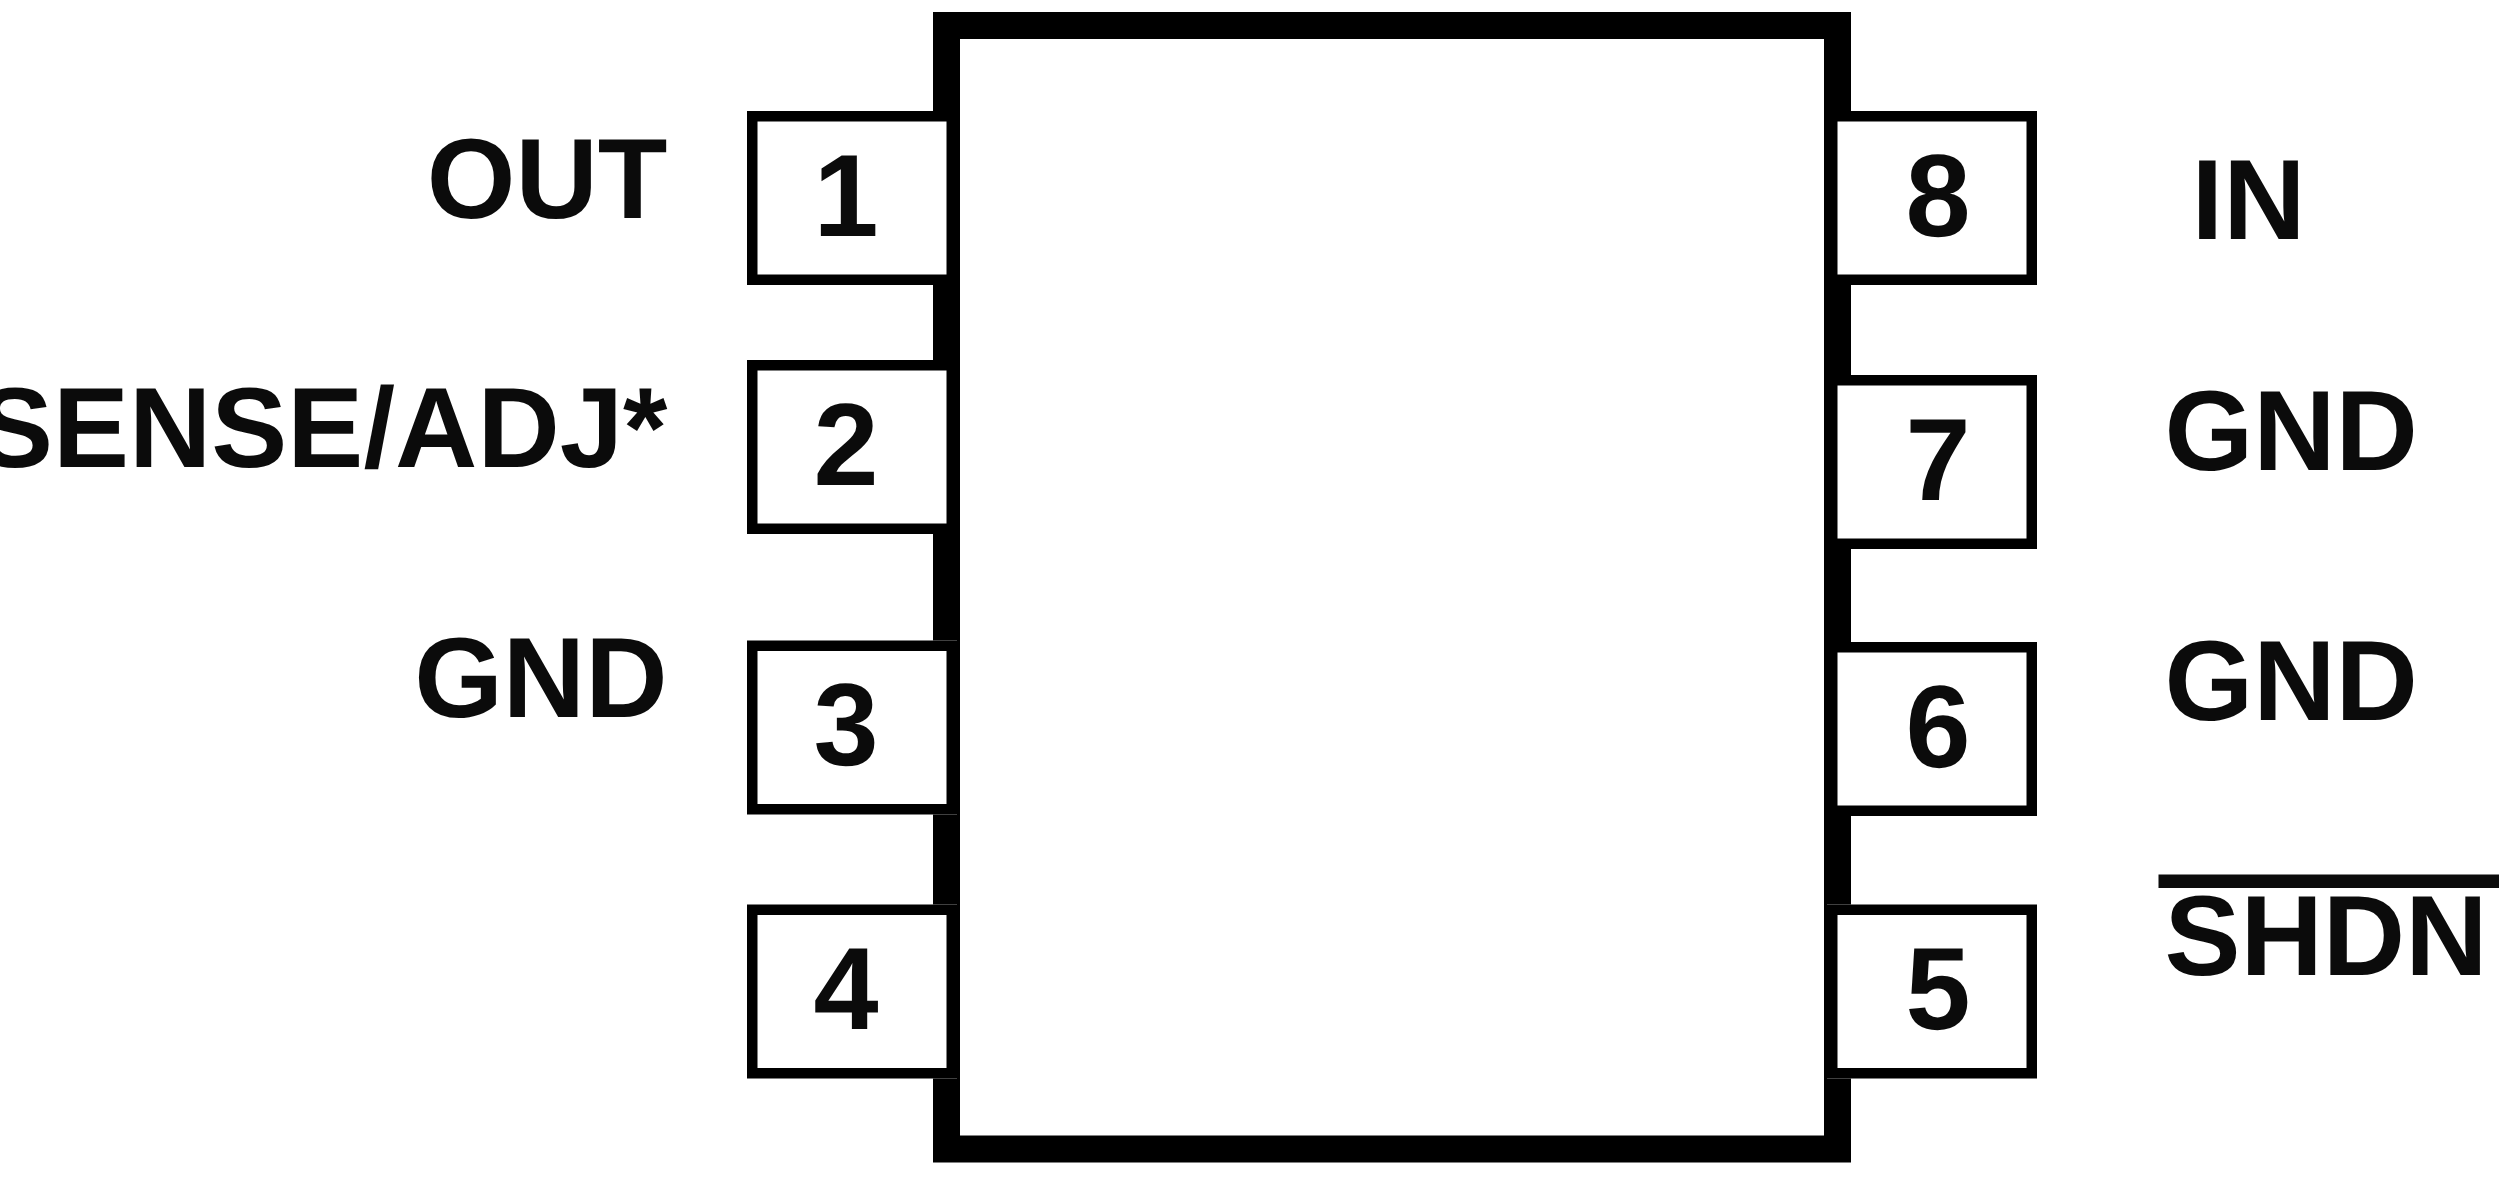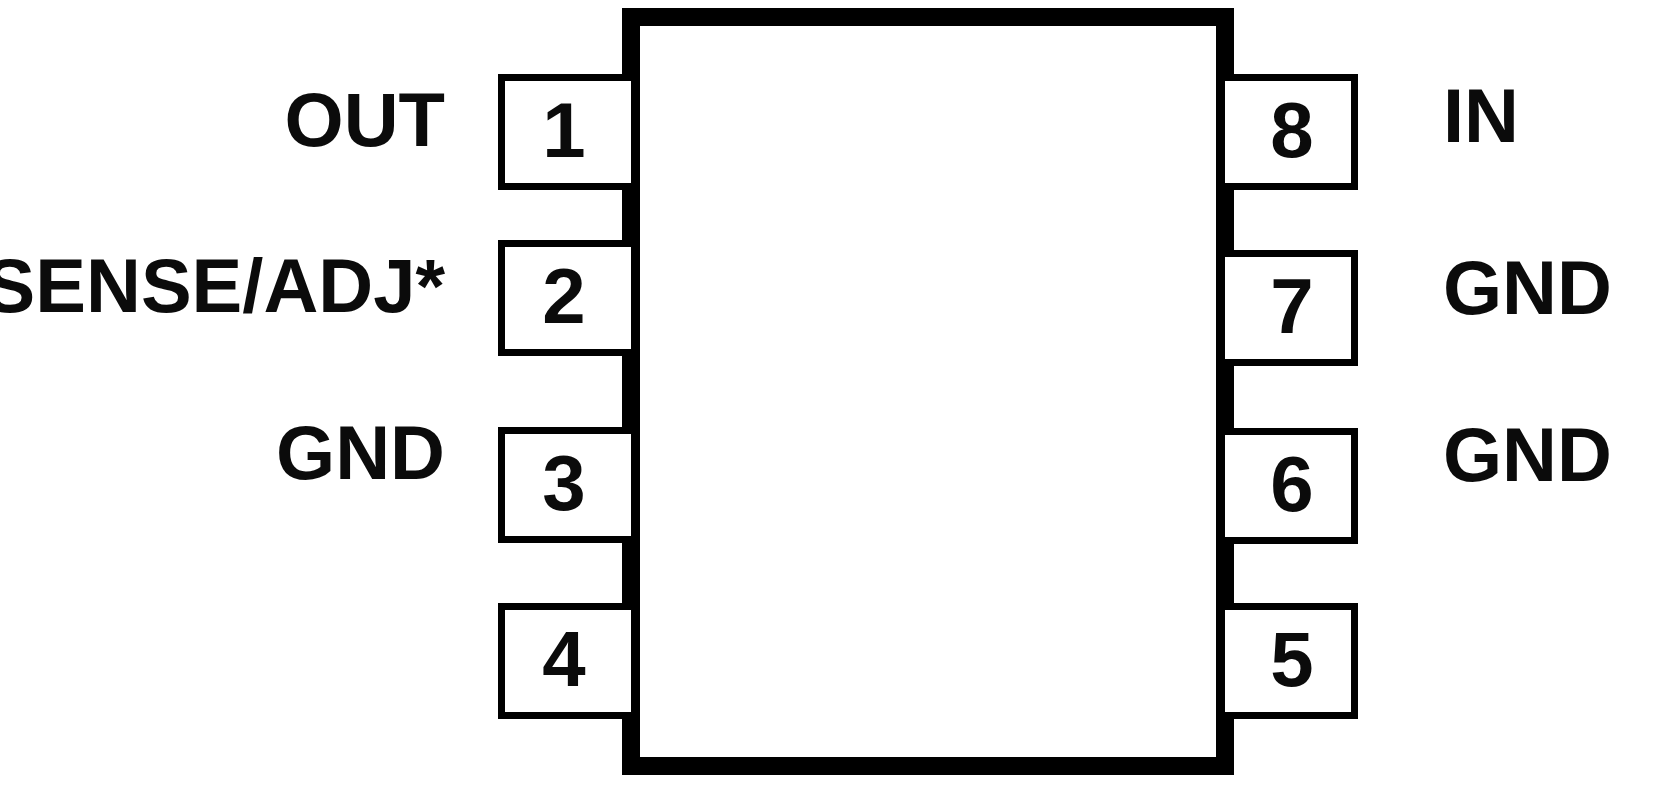--- a/index.html
+++ b/index.html
@@ -116,35 +116,38 @@
     <span class="pin-num">3</span>
   </div>
 
   <div class="pin-box left" style="top:603px; height:116px;">
     <span class="pin-num">4</span>
   </div>
 
   <div class="pin-box right" style="top:74px; height:116px;">
     <span class="pin-num">8</span>
   </div>
-  <div class="pin-label right" style="top:78px;">
+  <div class="pin-label right" style="top:96px;margin-left:18px;">
     <span>IN</span>
   </div>
 
   <div class="pin-box right" style="top:250px; height:116px;">
     <span class="pin-num">7</span>
   </div>
   <div class="pin-label right" style="top:250px;">
     <span>GND</span>
   </div>
 
   <div class="pin-box right" style="top:428px; height:116px;">
     <span class="pin-num">6</span>
   </div>
   <div class="pin-label right" style="top:417px;">
     <span>GND</span>
   </div>
 
   <div class="pin-box right" style="top:603px; height:116px;">
     <span class="pin-num">5</span>
   </div>
+  <div class="pin-label right" style="top:583px;">
+    <span class="overbar">SHDN</span>
+  </div>
 
 </div>
 
 </body></html>

